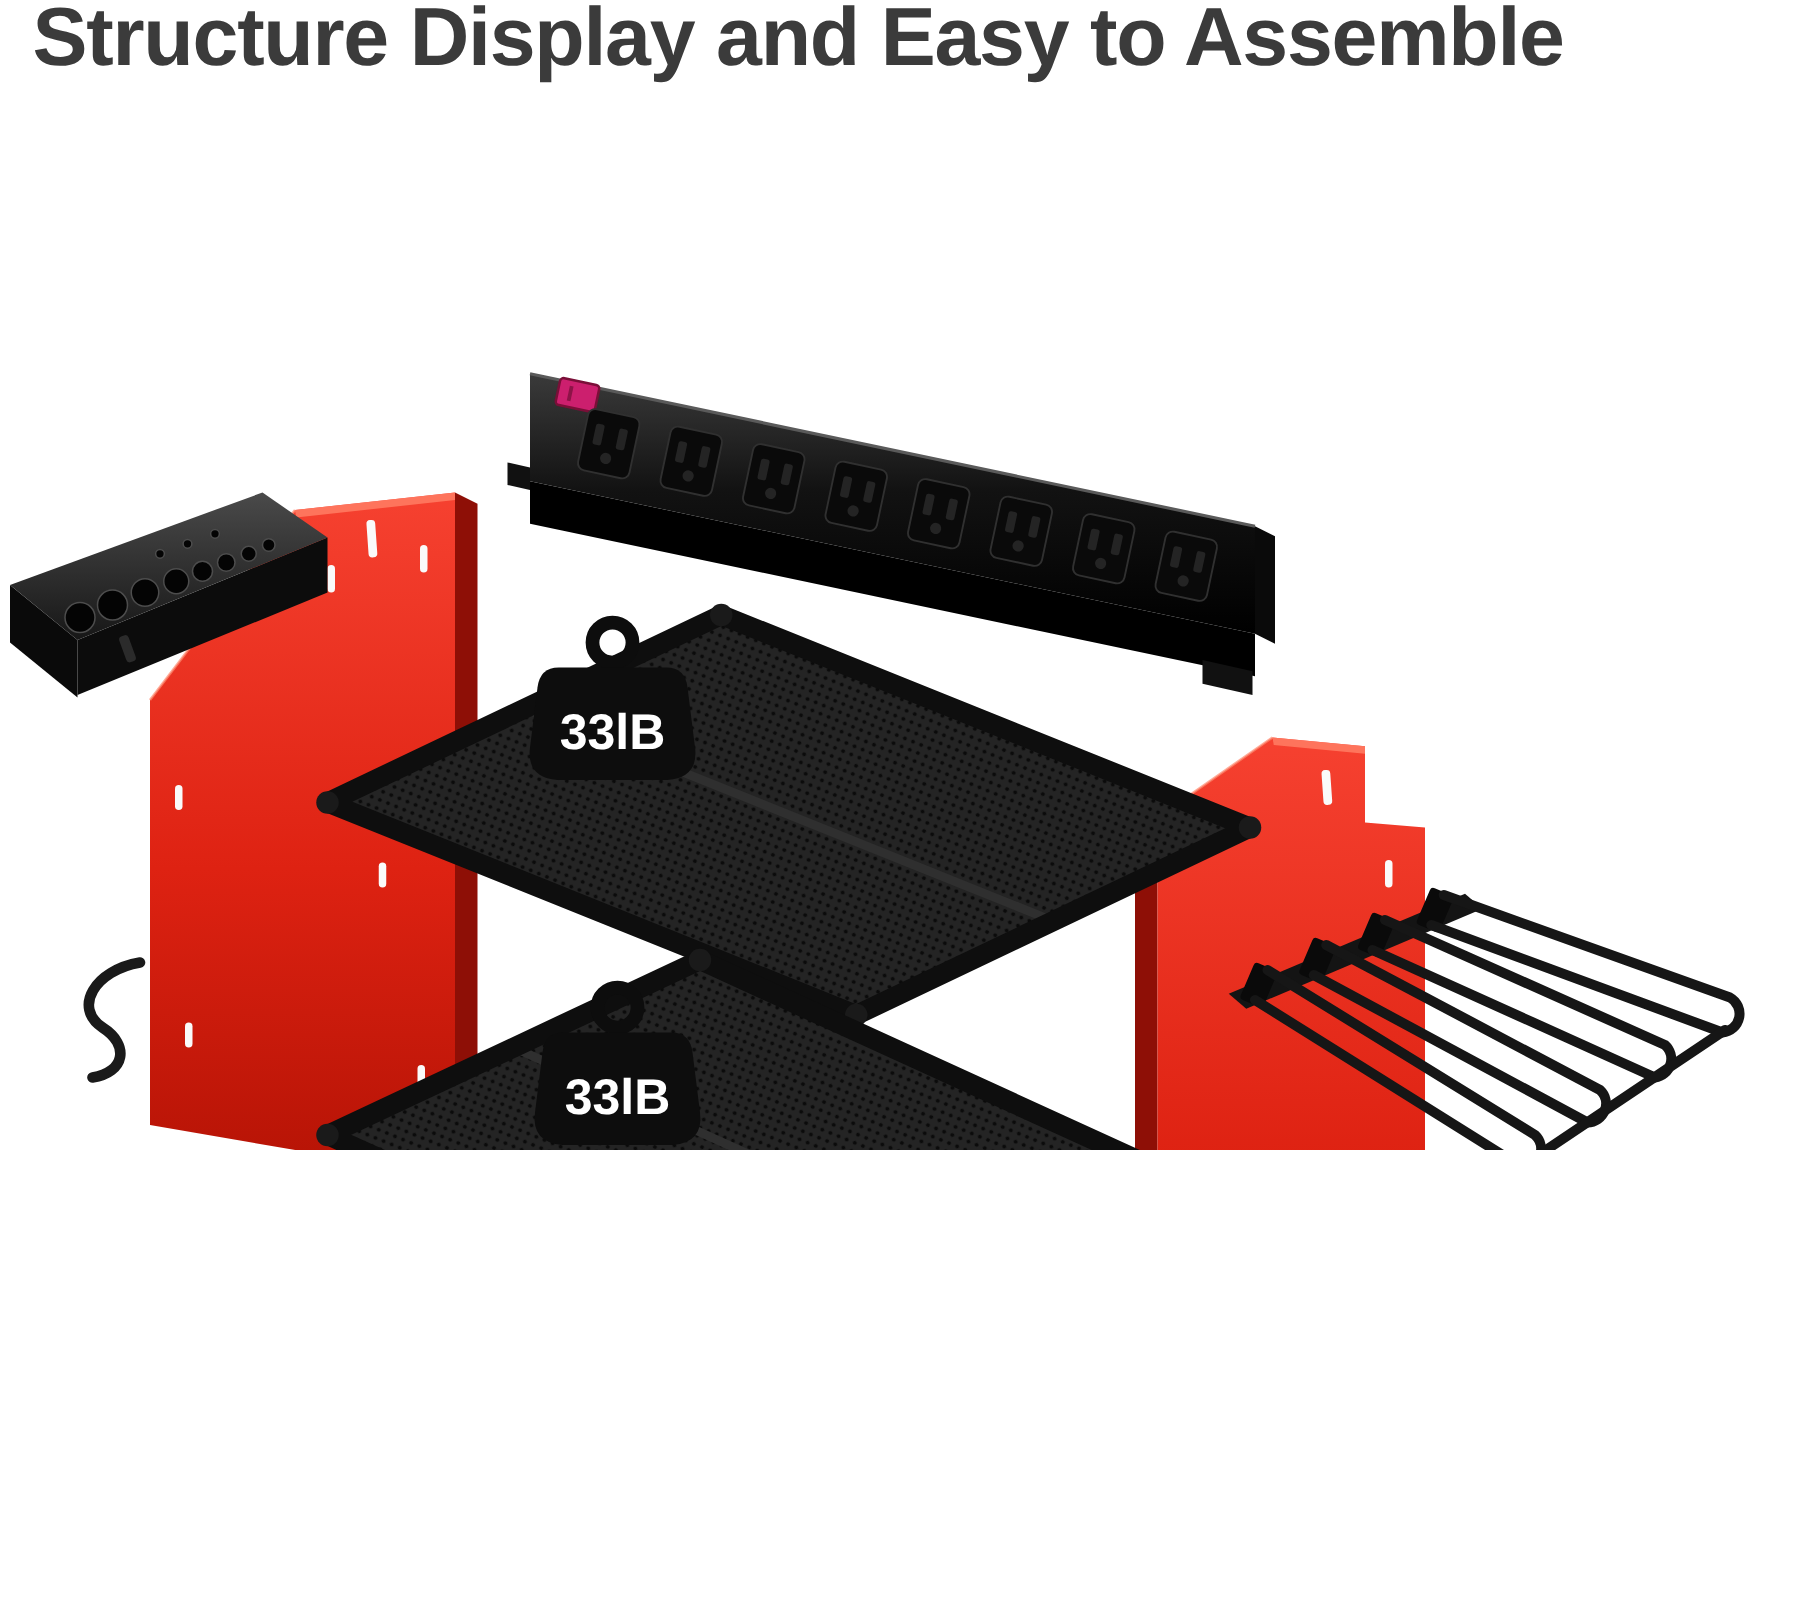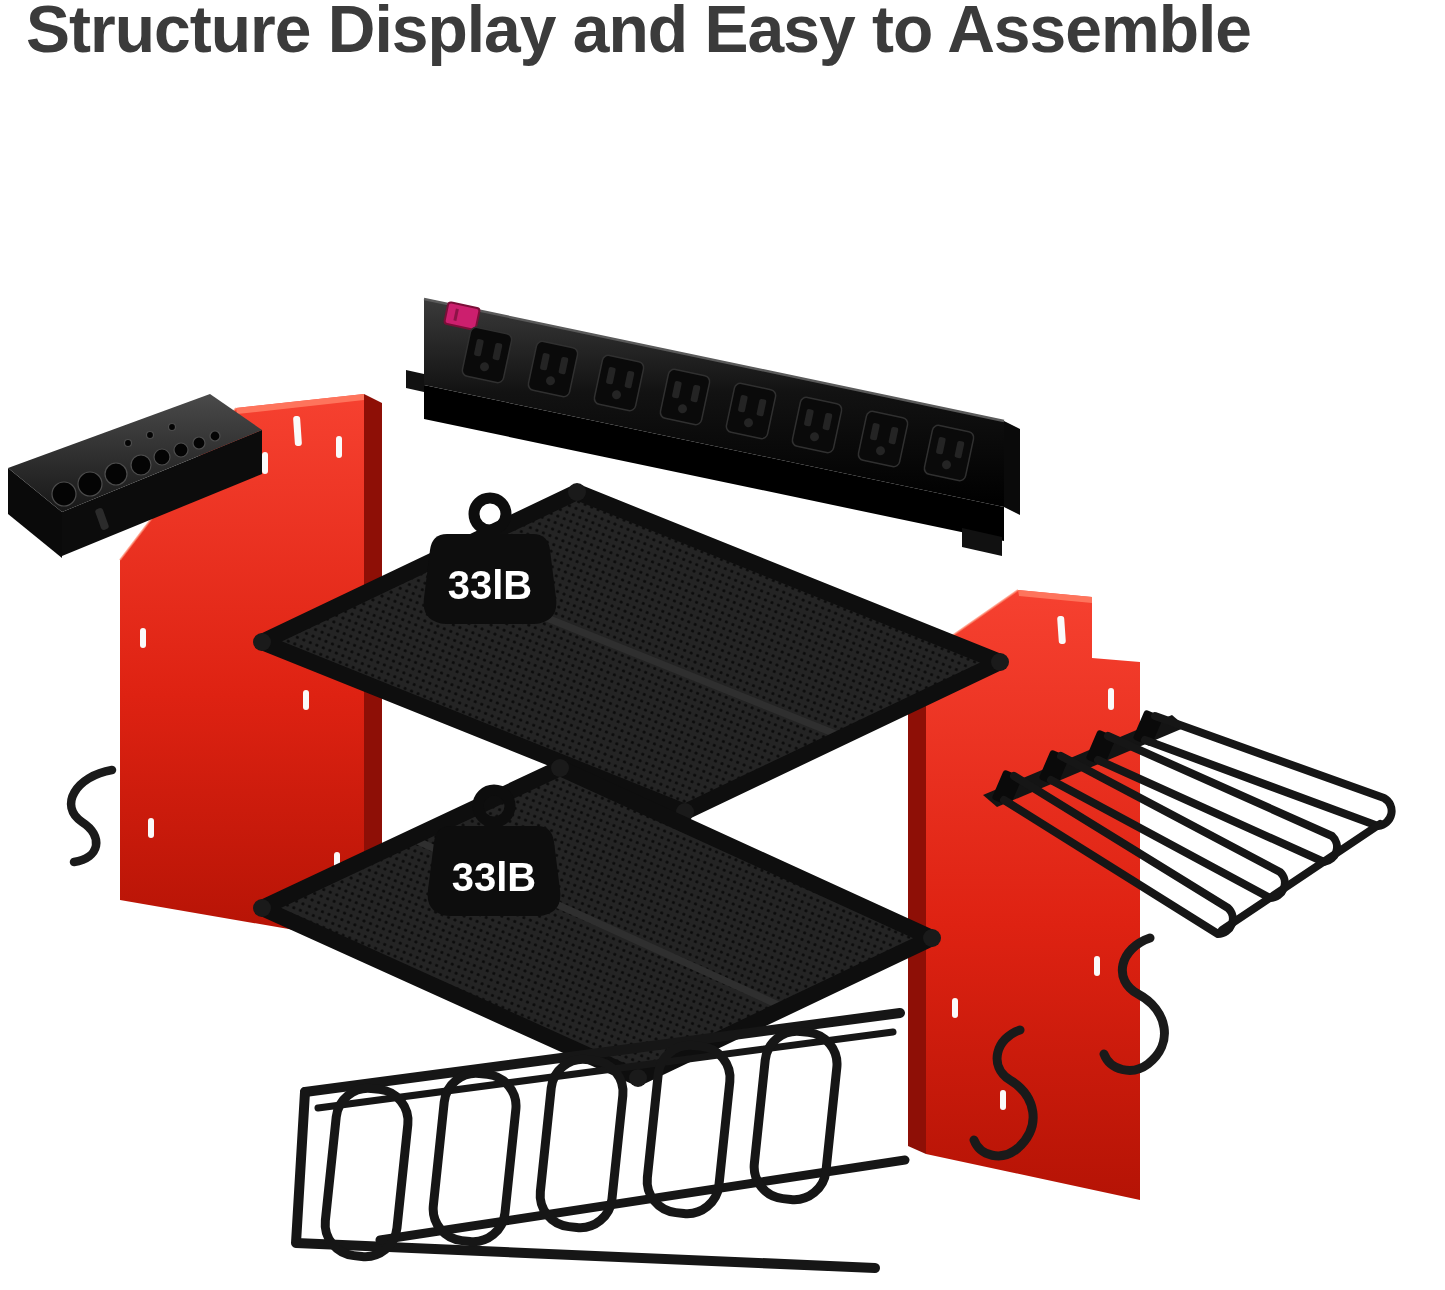--- a/index.html
+++ b/index.html
@@ -1,18 +1,18 @@
 <!DOCTYPE html>
 <html><head>
 <meta charset="utf-8">
 <style>
   html,body{margin:0;padding:0;background:#ffffff;}
   .canvas{
     position:relative;
-    width:1445px;height:1290px;
+    width:1445px;height:920px;
     background:#ffffff;
     overflow:hidden;
     font-family:"Liberation Sans",sans-serif;
   }
   .headline{
     position:absolute;
     top:-8px;left:26px;
     width:1400px;
     margin:0;
     font-size:66px;

